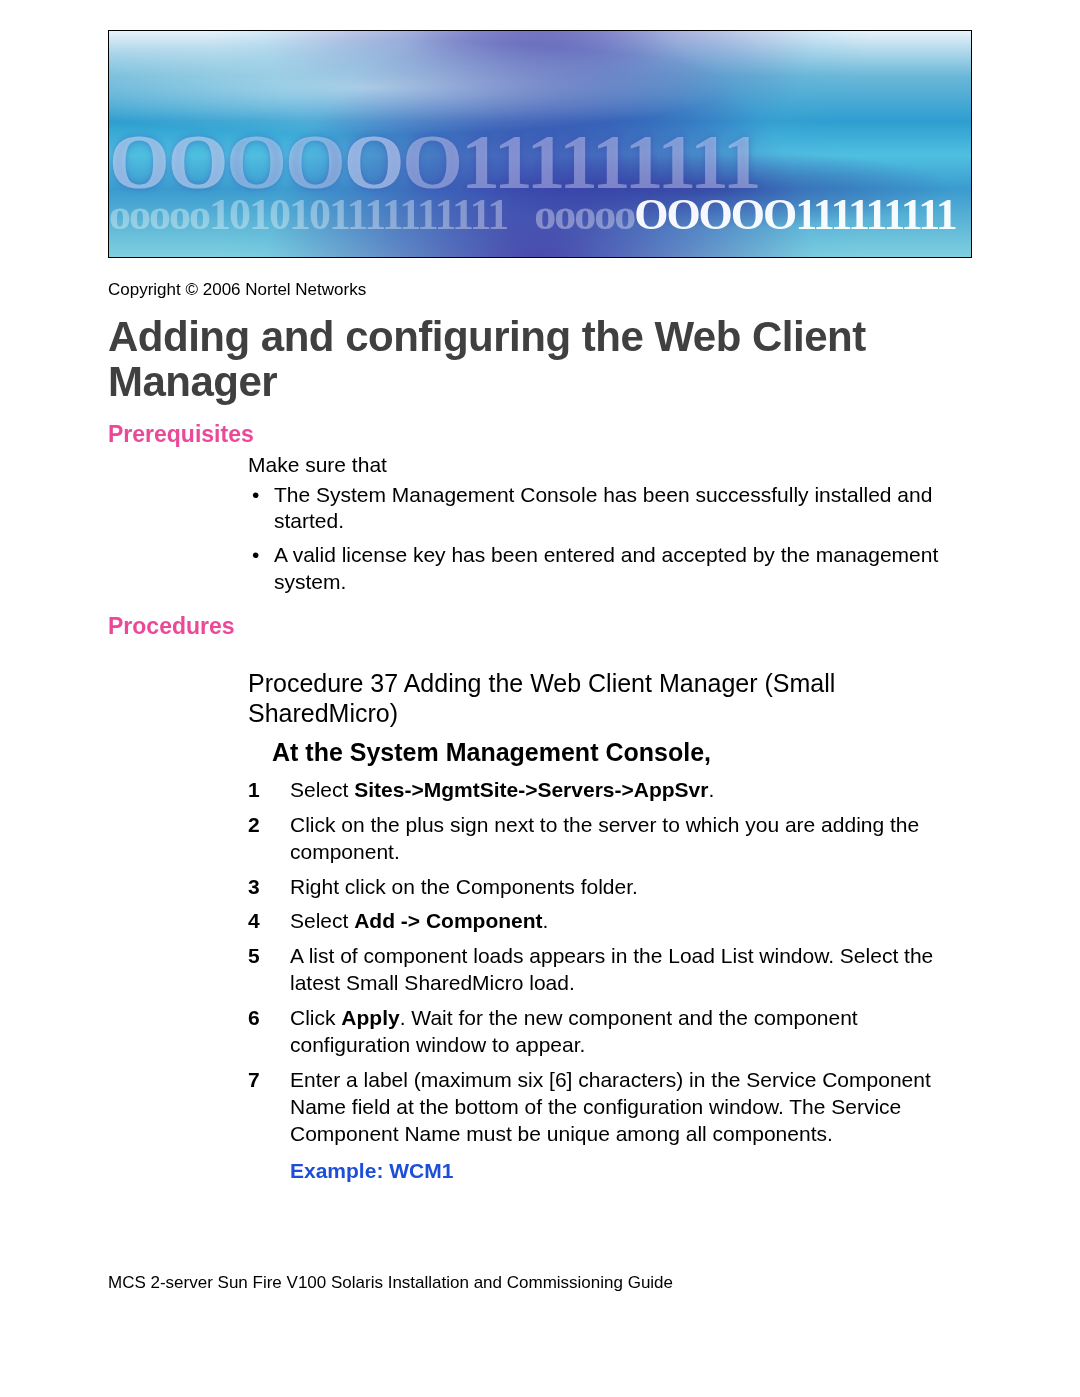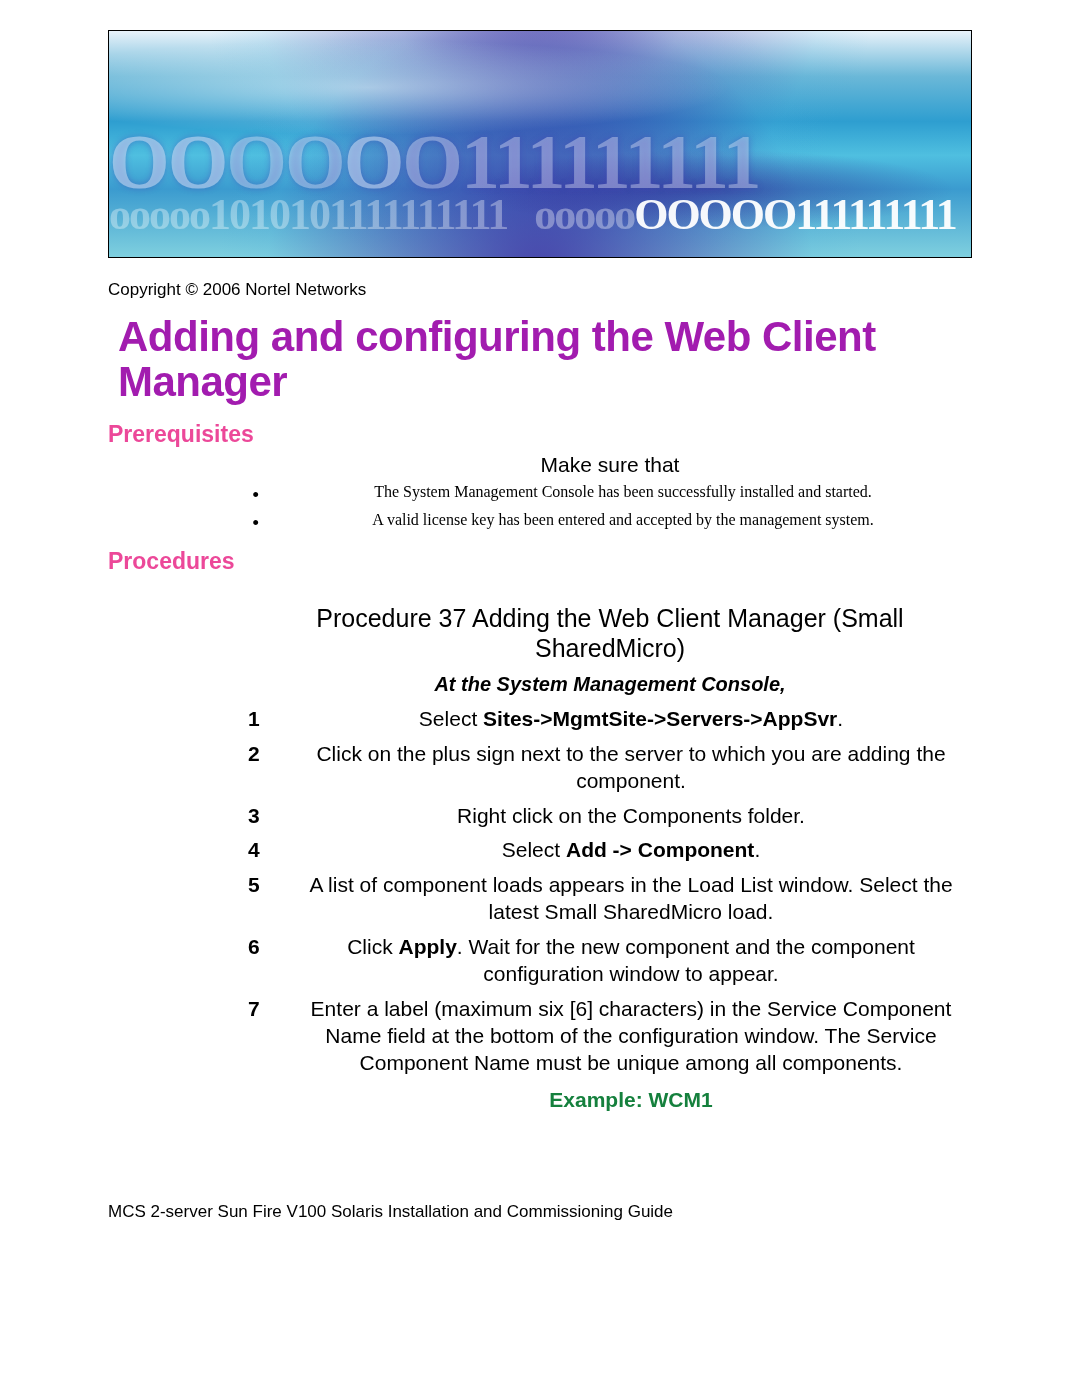--- a/index.html
+++ b/index.html
@@ -59,71 +59,69 @@
     padding-right: 16px;
   }
   .banner .row-bottom .faded { color: rgba(255,255,255,0.35); }
   .copyright {
     font-size: 17px;
     margin-bottom: 14px;
   }
   h1.title {
     font-size: 42px;
     font-weight: bold;
-    color: #a21caf;
-    margin: 0 0 16px 10px;
+    color: #404040;
+    margin: 0 0 16px 0;
     line-height: 1.08;
     letter-spacing: -0.5px;
   }
   h2.section {
     font-size: 23px;
     font-weight: bold;
     color: #ec4899;
     margin: 0 0 4px 0;
   }
   .indent {
     margin-left: 140px;
-    text-align: center;
   }
   .body-text {
     font-size: 21px;
     line-height: 1.25;
   }
   ul.bullets {
     list-style: none;
     padding: 0;
     margin: 4px 0 18px 0;
   }
   ul.bullets li {
     position: relative;
     padding-left: 26px;
     margin-bottom: 8px;
-    font-size: 16px;
+    font-size: 21px;
     line-height: 1.25;
-    font-family: Liberation Serif, serif;
   }
   ul.bullets li::before {
     content: "•";
     position: absolute;
     left: 4px;
     top: 0;
     font-size: 21px;
   }
   .proc-block { margin-top: 28px; }
   .proc-title {
     font-size: 25px;
     font-weight: normal;
     margin-bottom: 10px;
     line-height: 1.2;
   }
   .proc-context {
-    font-size: 20px;
-    font-style: italic;
+    font-size: 25px;
     font-weight: bold;
     margin-bottom: 10px;
+    margin-left: 24px;
   }
   ol.steps {
     list-style: none;
     padding: 0;
     margin: 0;
     counter-reset: step;
   }
   ol.steps li {
     counter-increment: step;
     position: relative;
@@ -137,21 +135,21 @@
     position: absolute;
     left: 0;
     top: 0;
     font-weight: bold;
     font-size: 21px;
   }
   .step-text b { font-weight: bold; }
   .example {
     font-size: 21px;
     font-weight: bold;
-    color: #15803d;
+    color: #1d4ed8;
     margin-top: 12px;
     margin-left: 42px;
   }
   .footer {
     text-align: left;
     font-size: 17px;
     margin-top: 90px;
     color: #000;
   }
 </style>

